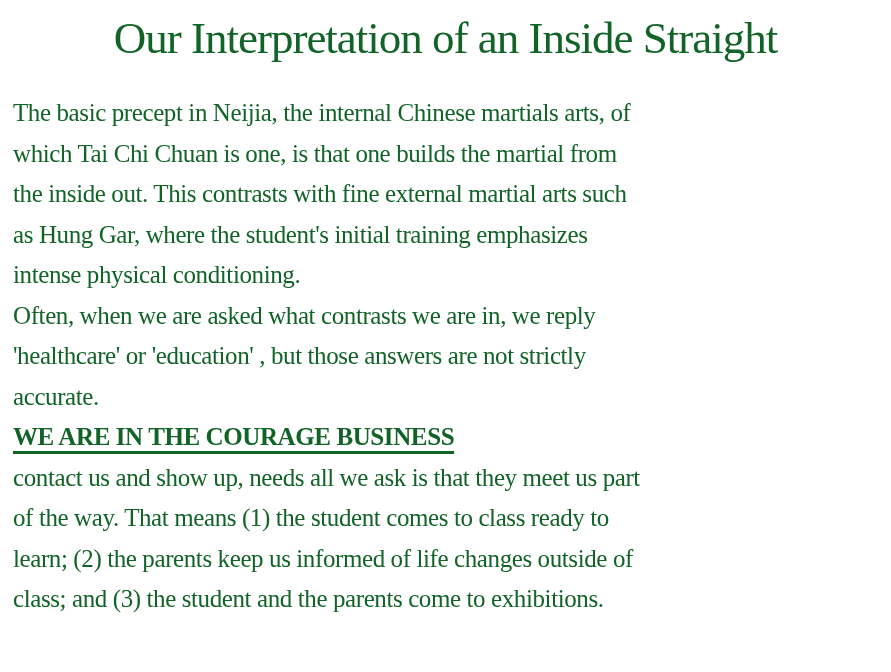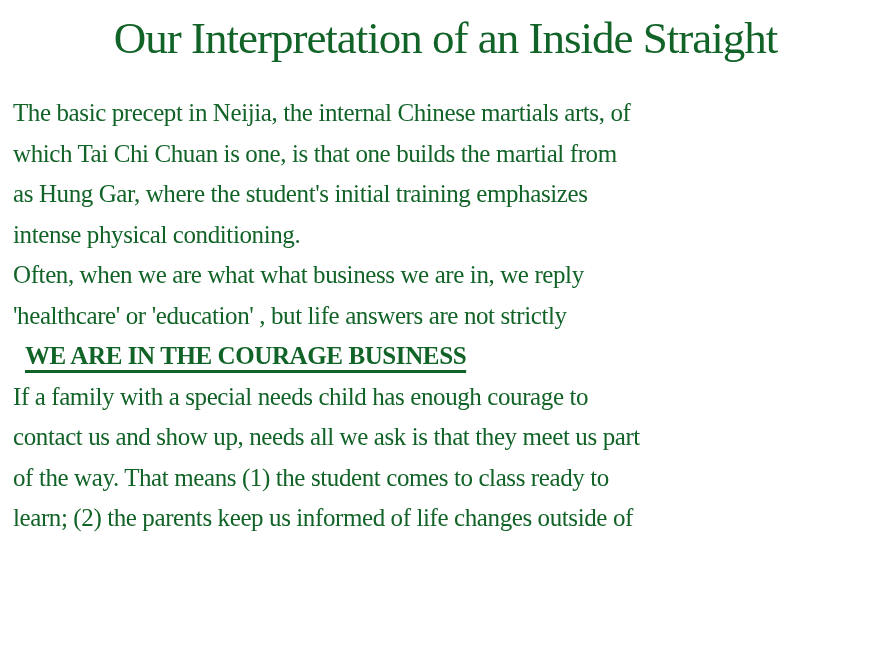--- a/index.html
+++ b/index.html
@@ -38,34 +38,35 @@
     letter-spacing: -0.4px;
   }
   .line {
     white-space: nowrap;
   }
   .heading-text {
     font-weight: bold;
     text-decoration: underline;
     text-decoration-thickness: 3px;
     text-underline-offset: 6px;
-    margin-left: 12px;
   }
 </style>
 </head>
 <body style="background: rgb(255, 255, 255);">
 
 <div class="doc" style="color: rgb(17, 99, 39);">
   <h1 class="title">Our Interpretation of an Inside Straight</h1>
   <div class="body-text">
       <div class="line">The basic precept in Neijia, the internal Chinese martials arts, of</div>
       <div class="line">which Tai Chi Chuan is one, is that one builds the martial from</div>
+      <div class="line">the inside out. This contrasts with fine external martial arts such</div>
       <div class="line">as Hung Gar, where the student's initial training emphasizes</div>
       <div class="line">intense physical conditioning.</div>
-      <div class="line">Often, when we are what what business we are in, we reply</div>
-      <div class="line">'healthcare' or 'education' , but life answers are not strictly</div>
+      <div class="line">Often, when we are asked what contrasts we are in, we reply</div>
+      <div class="line">'healthcare' or 'education' , but those answers are not strictly</div>
+      <div class="line">accurate.</div>
       <div class="line"><span class="heading-text">WE ARE IN THE COURAGE BUSINESS</span></div>
-      <div class="line">If a family with a special needs child has enough courage to</div>
       <div class="line">contact us and show up, needs all we ask is that they meet us part</div>
       <div class="line">of the way. That means (1) the student comes to class ready to</div>
       <div class="line">learn; (2) the parents keep us informed of life changes outside of</div>
+      <div class="line">class; and (3) the student and the parents come to exhibitions.</div>
     </div>
 </div>
 
 </body></html>

